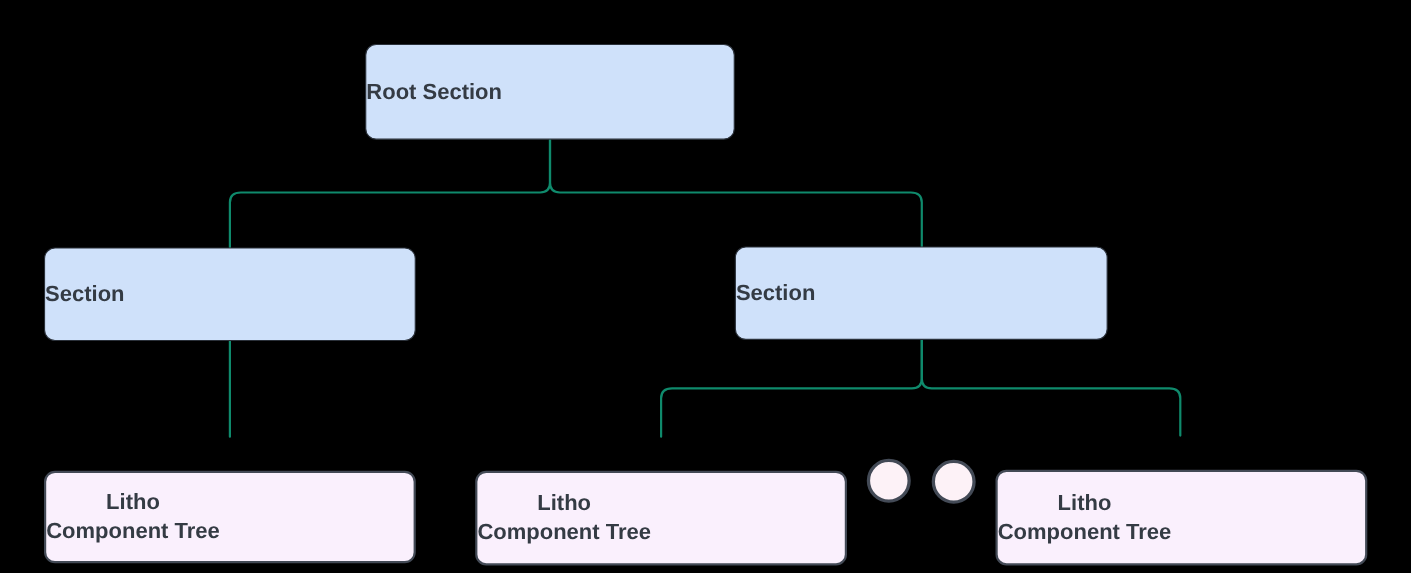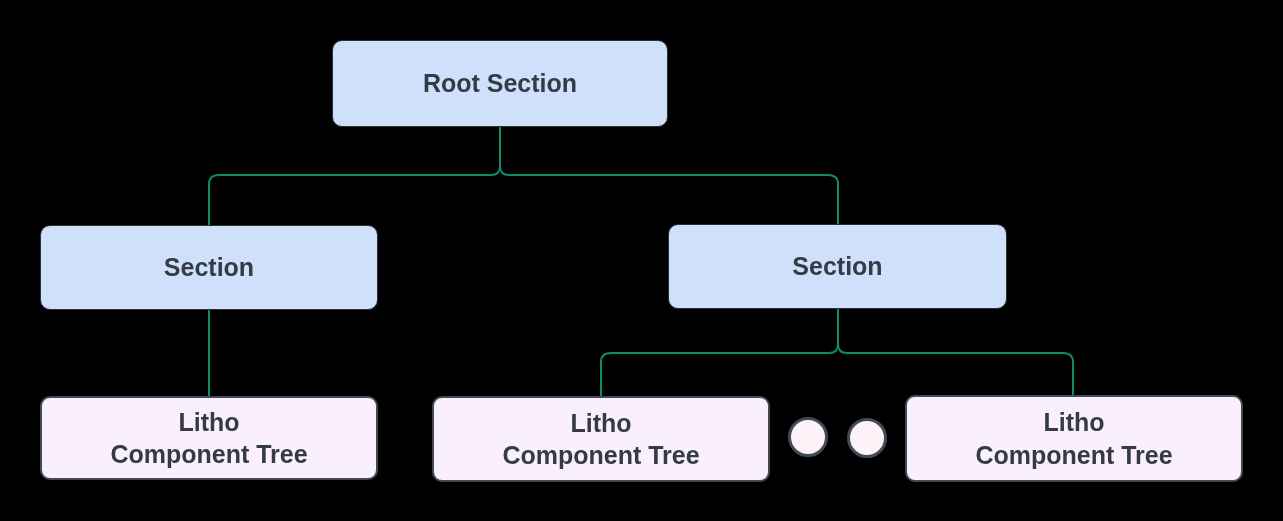--- a/index.html
+++ b/index.html
@@ -30,35 +30,35 @@
     stroke: var(--edge, #0f8a6c);
     stroke-width: 2;
     stroke-linecap: round;
   }
   .node {
     position: absolute;
     box-sizing: border-box;
     border-radius: 10px;
     display: flex;
     align-items: center;
-    justify-content: center;
     text-align: center;
     font-weight: 700;
-    font-size: 25px;
+    font-size: 20px;
     color: var(--text, #343b44);
     line-height: 1.3;
     white-space: pre-line;
   }
   .node.section {
     background: var(--section-fill, #cfe1fa);
     border: 1.5px solid var(--section-border, #2a3039);
   }
   .node.litho {
     background: var(--litho-fill, #faf0fd);
     border: 2px solid var(--litho-border, #434a56);
+    margin-top: 32px;
   }
   .dot {
     position: absolute;
     box-sizing: border-box;
     border-radius: 50%;
     background: var(--dot-fill, #fdf2f7);
     border: 3px solid var(--dot-border, #434a56);
     width: 40px;
     height: 40px;
   }

